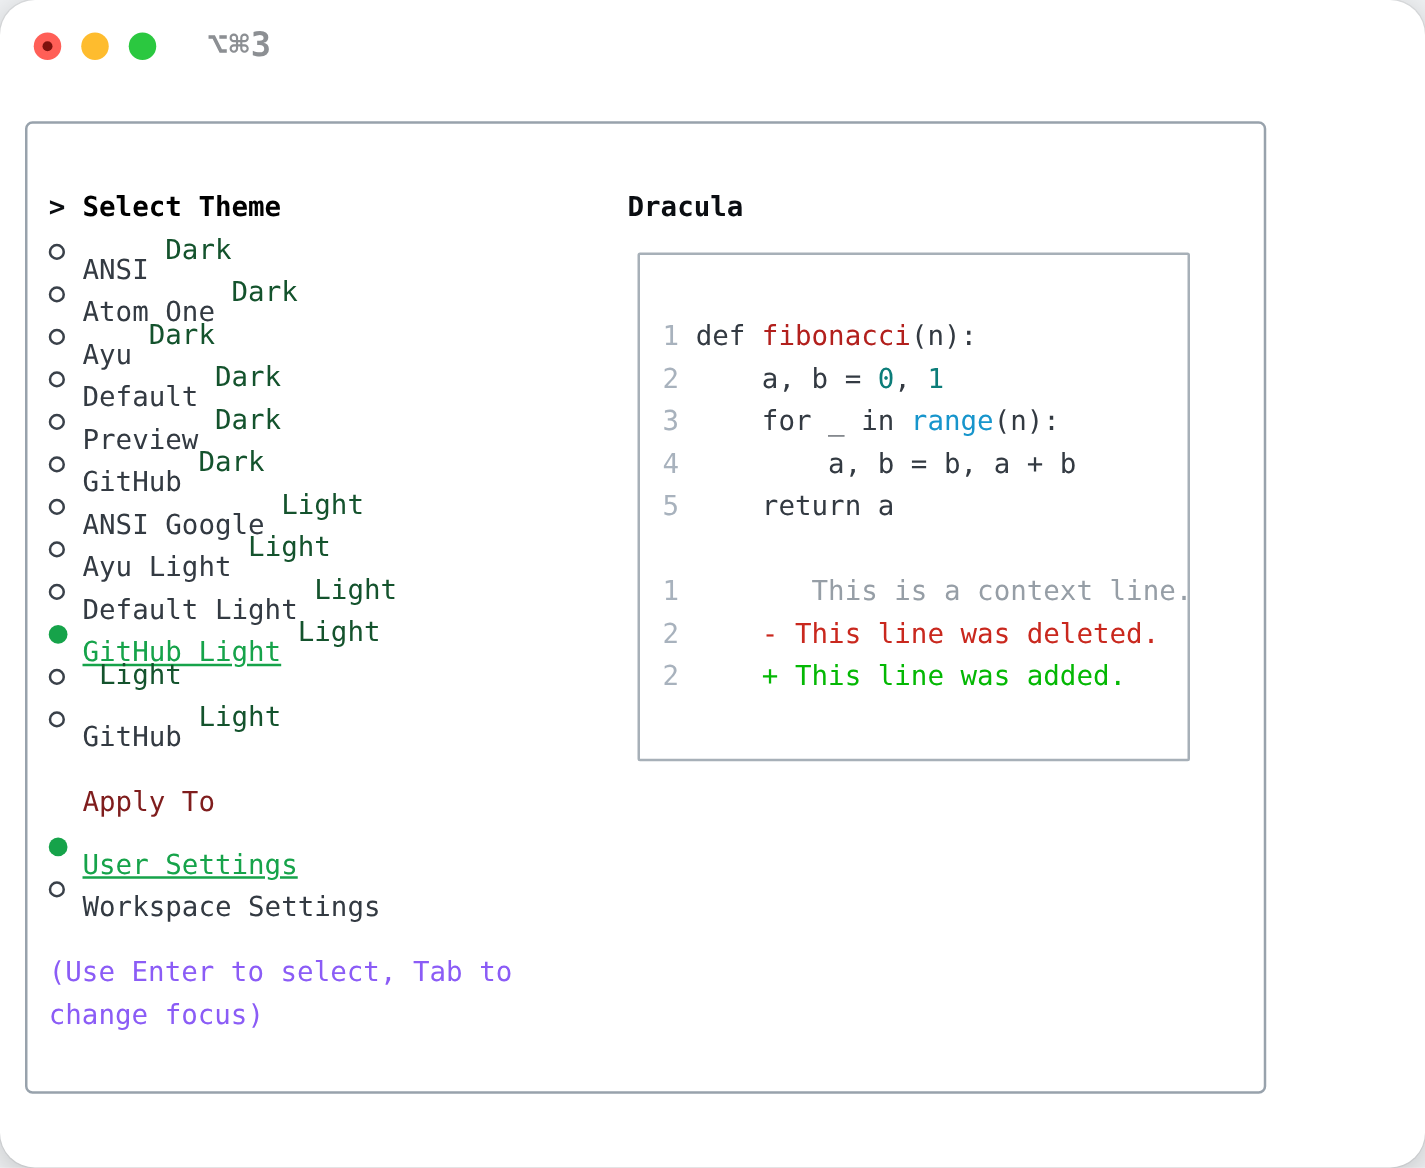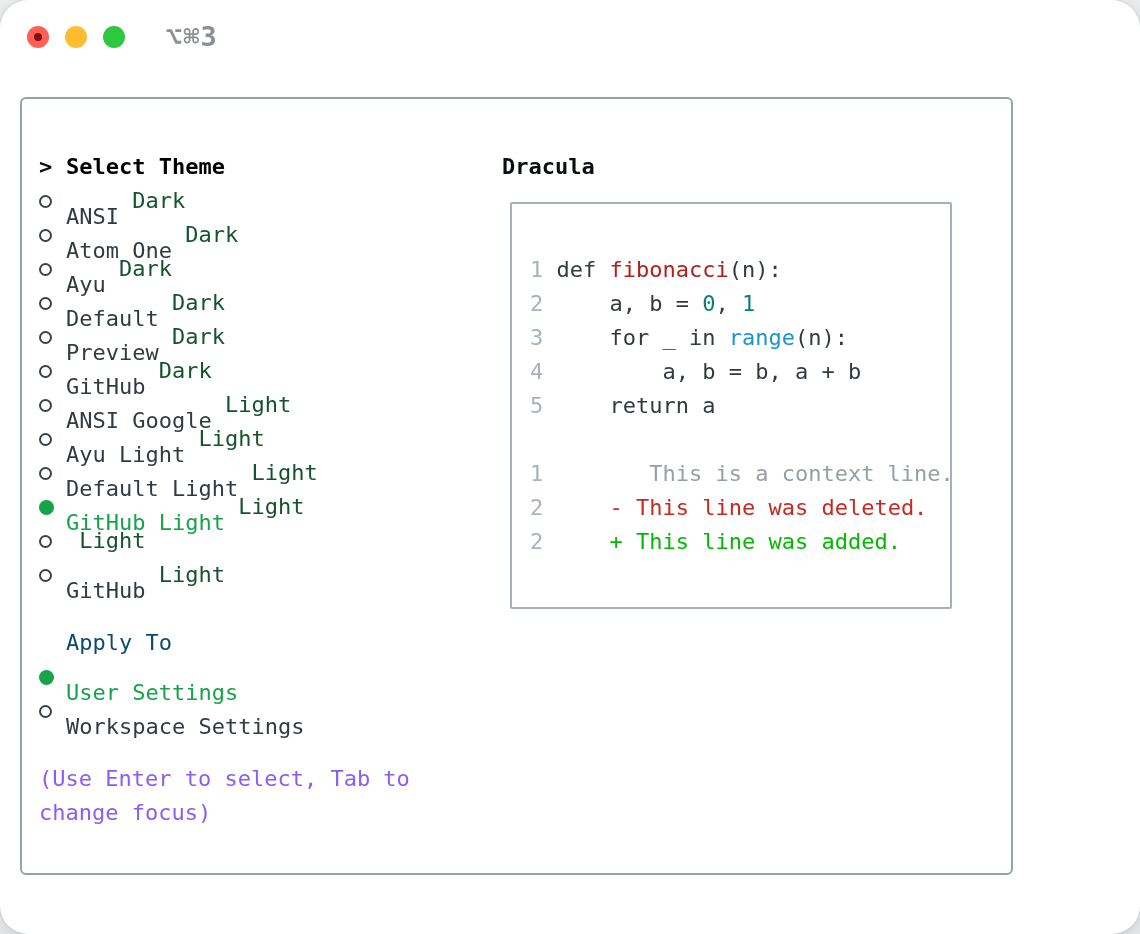--- a/index.html
+++ b/index.html
@@ -36,23 +36,23 @@
   .caret { font-weight: bold; color: #0b0e12; }
   .ring {
     width: 13px; height: 13px; border-radius: 50%;
     border: 2px solid #3a414a; display: inline-block;
   }
   .dot-filled {
     width: 15px; height: 15px; border-radius: 50%;
     background: #16a34a; border: none; display: inline-block;
   }
   .section-title { font-weight: bold; color: #000000; }
-  .apply-title { color: #0c4a6e; }
+  .apply-title { color: #7f1d1d; }
   .theme-name { color: #333a42; white-space: pre; margin-top: 32px; }
-  .theme-name.selected { color: #16a34a; }
+  .theme-name.selected { color: #16a34a; text-decoration: underline; }
   .variant { color: #14532d; white-space: pre; }
   .spacer { height: 34px; }
   .hint { color: #8b5cf6; width: 420px; line-height: 34px; }
   
   .preview-title { position: absolute; left: 480px; top: 51px; height: 34px; font-weight: bold; color: #0b0e12; }
   .preview-box {
     position: absolute; left: 488px; top: 103px; width: 442px; height: 407px;
     border: 2px solid #a7b0b8; border-radius: 2px; background: #fff;
   }
   .code-pre { position: absolute; left: 18px; top: 49px; white-space: pre; font-size: 22px; line-height: 34px; }

